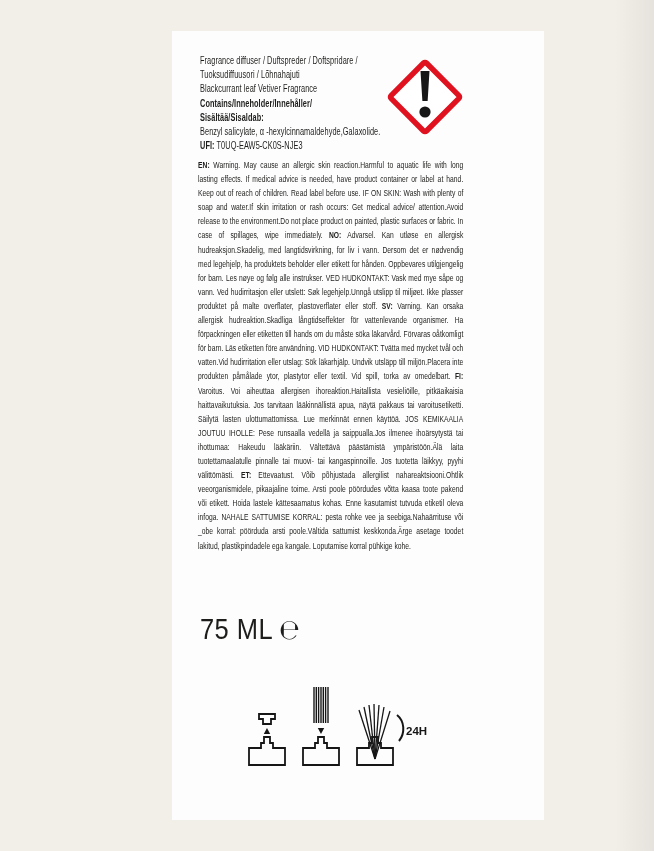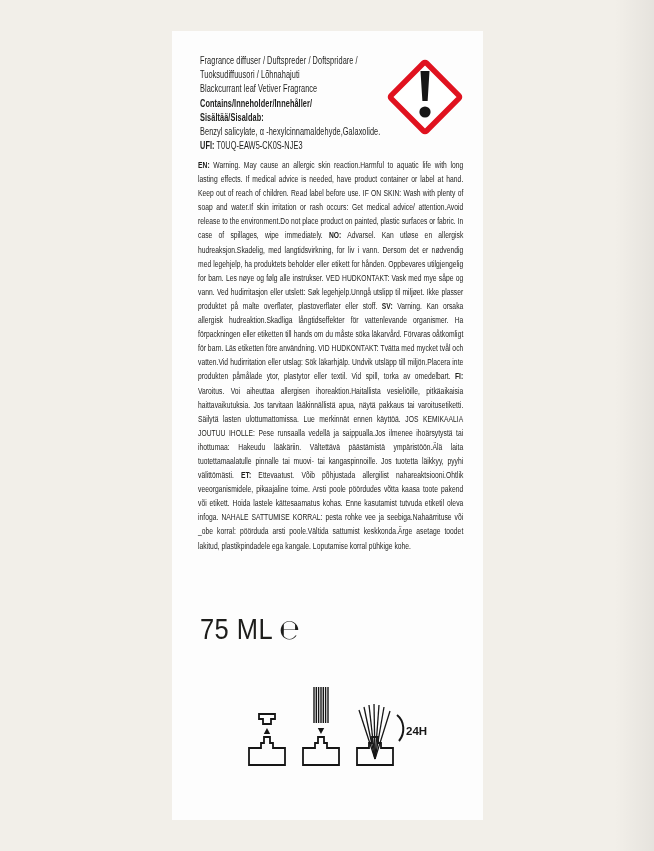--- a/index.html
+++ b/index.html
@@ -8,21 +8,21 @@
     background:#f2efe9;
     font-family:"Liberation Sans", sans-serif;
     color:#1d1d1b;
     -webkit-font-smoothing:antialiased;
   }
   .page-shade{
     position:absolute;inset:0;pointer-events:none;
     background:linear-gradient(to right, rgba(0,0,0,0) 94%, rgba(0,0,0,0.05) 100%);
   }
   .label{
-    position:absolute;left:172px;top:31px;width:311px;height:789px;
+    position:absolute;left:172px;top:31px;width:372px;height:789px;
     background:#fdfdfd;
   }
   
   .header-text{
     position:absolute;left:28px;top:22px;width:380px;
     font-size:10.5px;line-height:14.2px;
     transform:scaleX(0.70);transform-origin:left top;
     letter-spacing:0.1px;white-space:nowrap;
   }
   .header-text .bold{font-weight:bold;}

